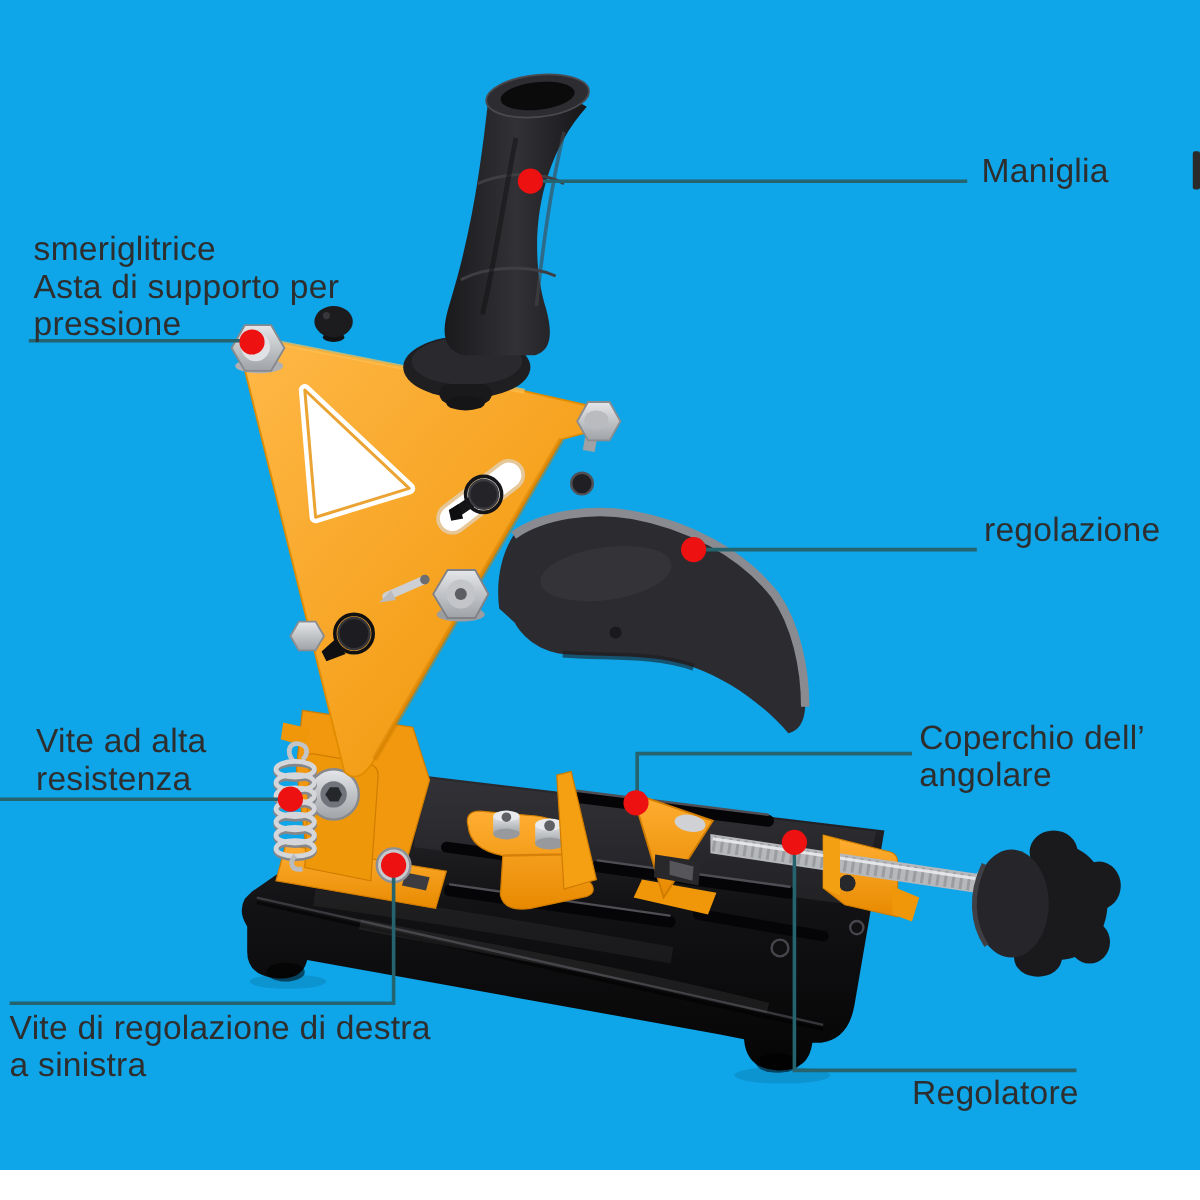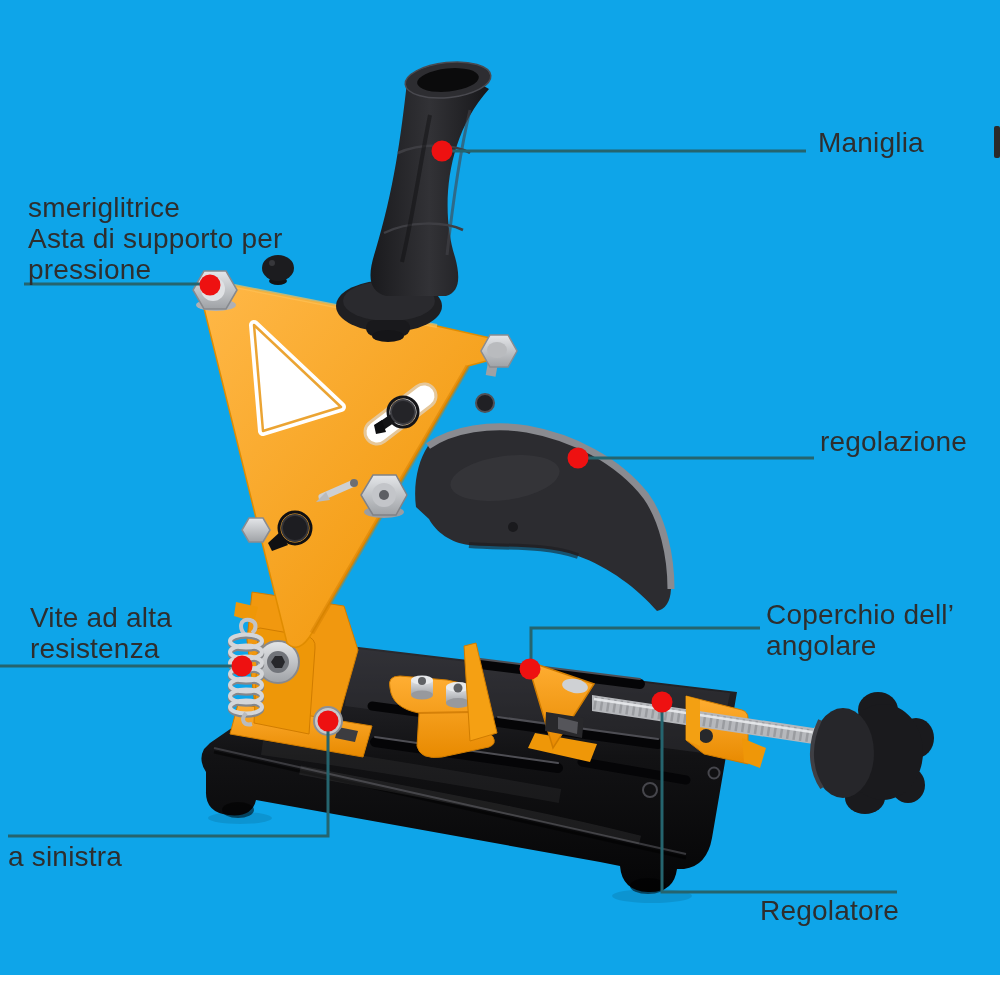--- a/index.html
+++ b/index.html
@@ -270,20 +270,21 @@
     <div>Coperchio dell’</div>
     <div>angolare</div>
   </div>
 
   <div class="callout" style="left:30px;top:602px;">
     <div>Vite ad alta</div>
     <div>resistenza</div>
   </div>
 
   <div class="callout" style="left:8px;top:841px;">
+    <div>Vite di regolazione di destra</div>
     <div>a sinistra</div>
   </div>
 
   <div class="callout" style="left:760px;top:895px;">
     <div>Regolatore</div>
   </div>
 
 </div>
 
 </body></html>

